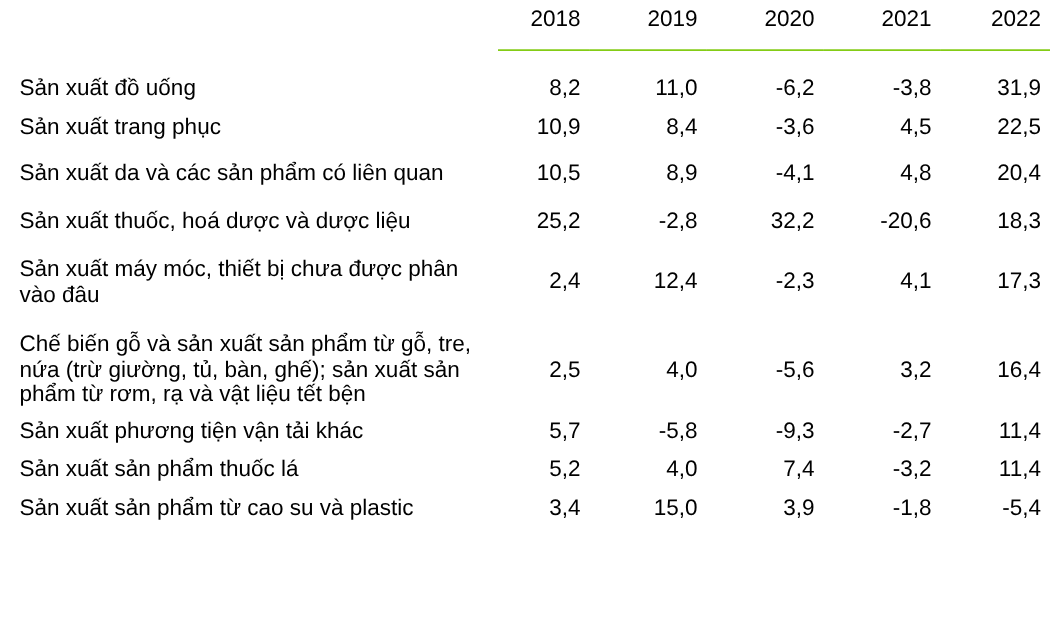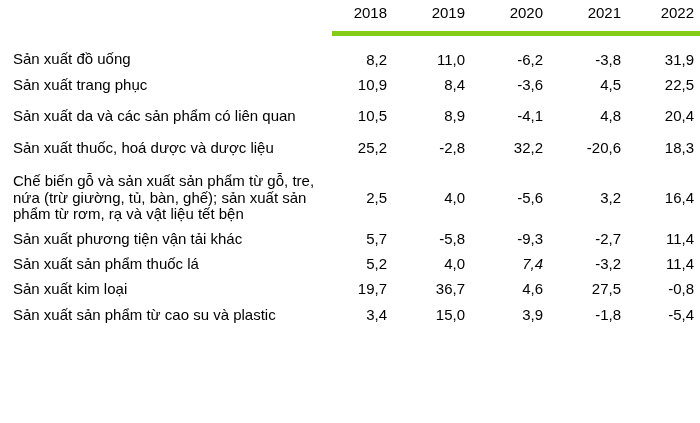--- a/index.html
+++ b/index.html
@@ -27,21 +27,21 @@
     vertical-align: top;
     padding: 5px 6px 0 0;
     height: 33px;
     box-sizing: border-box;
   }
   table.stat-table th.label-head {
     border-bottom: none;
     padding: 0;
   }
   table.stat-table th.year-head {
-    border-bottom: 5px solid #84cc16;
+    border-bottom: 1px solid #84cc16;
   }
   table.stat-table td {
     vertical-align: middle;
     box-sizing: border-box;
   }
   table.stat-table td.row-label {
     text-align: left;
     padding: 0 11px 0 13px;
   }
   table.stat-table td.value-cell {
@@ -98,51 +98,51 @@
         <td class="value-cell" style="padding: 0px 6px 0px 0px;">20,4</td>
       </tr>
       <tr style="height: 31px;">
         <td class="row-label" style="padding: 0px 11px 0px 13px;">Sản xuất thuốc, hoá dược và dược liệu</td>
         <td class="value-cell" style="padding: 0px 6px 0px 0px;">25,2</td>
         <td class="value-cell" style="padding: 0px 6px 0px 0px;">-2,8</td>
         <td class="value-cell" style="padding: 0px 6px 0px 0px;">32,2</td>
         <td class="value-cell" style="padding: 0px 6px 0px 0px;">-20,6</td>
         <td class="value-cell" style="padding: 0px 6px 0px 0px;">18,3</td>
       </tr>
+      <tr style="height: 49px;">
+        <td class="row-label" style="padding: 0px 11px 0px 13px;">Sản xuất máy móc, thiết bị chưa được phân vào đâu</td>
+        <td class="value-cell" style="padding: 0px 6px 0px 0px;">2,4</td>
+        <td class="value-cell" style="padding: 0px 6px 0px 0px;">12,4</td>
+        <td class="value-cell" style="padding: 0px 6px 0px 0px;">-2,3</td>
+        <td class="value-cell" style="padding: 0px 6px 0px 0px;">4,1</td>
+        <td class="value-cell" style="padding: 0px 6px 0px 0px;">17,3</td>
+      </tr>
       <tr style="height: 62px;">
         <td class="row-label" style="padding: 6px 11px 0px 13px;">Chế biến gỗ và sản xuất sản phẩm từ gỗ, tre, nứa (trừ giường, tủ, bàn, ghế); sản xuất sản phẩm từ rơm, rạ và vật liệu tết bện</td>
         <td class="value-cell" style="padding: 6px 6px 0px 0px;">2,5</td>
         <td class="value-cell" style="padding: 6px 6px 0px 0px;">4,0</td>
         <td class="value-cell" style="padding: 6px 6px 0px 0px;">-5,6</td>
         <td class="value-cell" style="padding: 6px 6px 0px 0px;">3,2</td>
         <td class="value-cell" style="padding: 6px 6px 0px 0px;">16,4</td>
       </tr>
       <tr style="height: 26px;">
         <td class="row-label" style="padding: 0px 11px 0px 13px;">Sản xuất phương tiện vận tải khác</td>
         <td class="value-cell" style="padding: 0px 6px 0px 0px;">5,7</td>
         <td class="value-cell" style="padding: 0px 6px 0px 0px;">-5,8</td>
         <td class="value-cell" style="padding: 0px 6px 0px 0px;">-9,3</td>
         <td class="value-cell" style="padding: 0px 6px 0px 0px;">-2,7</td>
         <td class="value-cell" style="padding: 0px 6px 0px 0px;">11,4</td>
       </tr>
       <tr style="height: 25px;">
         <td class="row-label" style="padding: 0px 11px 0px 13px;">Sản xuất sản phẩm thuốc lá</td>
         <td class="value-cell" style="padding: 0px 6px 0px 0px;">5,2</td>
         <td class="value-cell" style="padding: 0px 6px 0px 0px;">4,0</td>
-        <td class="value-cell" style="padding: 0px 6px 0px 0px; font-style: italic;">7,4</td>
+        <td class="value-cell" style="padding: 0px 6px 0px 0px;">7,4</td>
         <td class="value-cell" style="padding: 0px 6px 0px 0px;">-3,2</td>
         <td class="value-cell" style="padding: 0px 6px 0px 0px;">11,4</td>
-      </tr>
-      <tr style="height: 25px;">
-        <td class="row-label" style="padding: 0px 11px 0px 13px;">Sản xuất kim loại</td>
-        <td class="value-cell" style="padding: 0px 6px 0px 0px;">19,7</td>
-        <td class="value-cell" style="padding: 0px 6px 0px 0px;">36,7</td>
-        <td class="value-cell" style="padding: 0px 6px 0px 0px;">4,6</td>
-        <td class="value-cell" style="padding: 0px 6px 0px 0px;">27,5</td>
-        <td class="value-cell" style="padding: 0px 6px 0px 0px;">-0,8</td>
       </tr>
       <tr style="height: 26px;">
         <td class="row-label" style="padding: 0px 11px 0px 13px;">Sản xuất sản phẩm từ cao su và plastic</td>
         <td class="value-cell" style="padding: 0px 6px 0px 0px;">3,4</td>
         <td class="value-cell" style="padding: 0px 6px 0px 0px;">15,0</td>
         <td class="value-cell" style="padding: 0px 6px 0px 0px;">3,9</td>
         <td class="value-cell" style="padding: 0px 6px 0px 0px;">-1,8</td>
         <td class="value-cell" style="padding: 0px 6px 0px 0px;">-5,4</td>
       </tr>
     </tbody>

